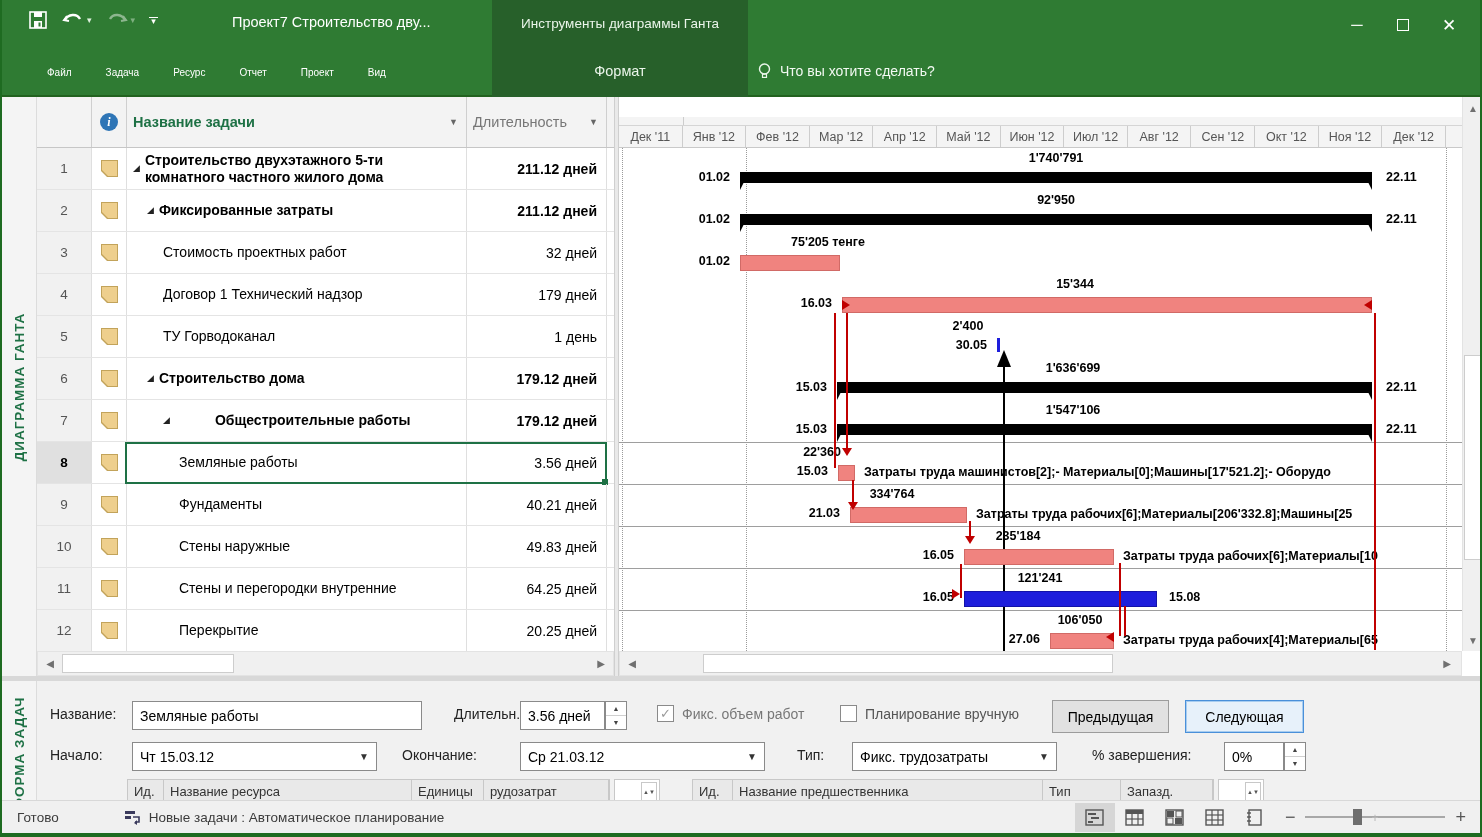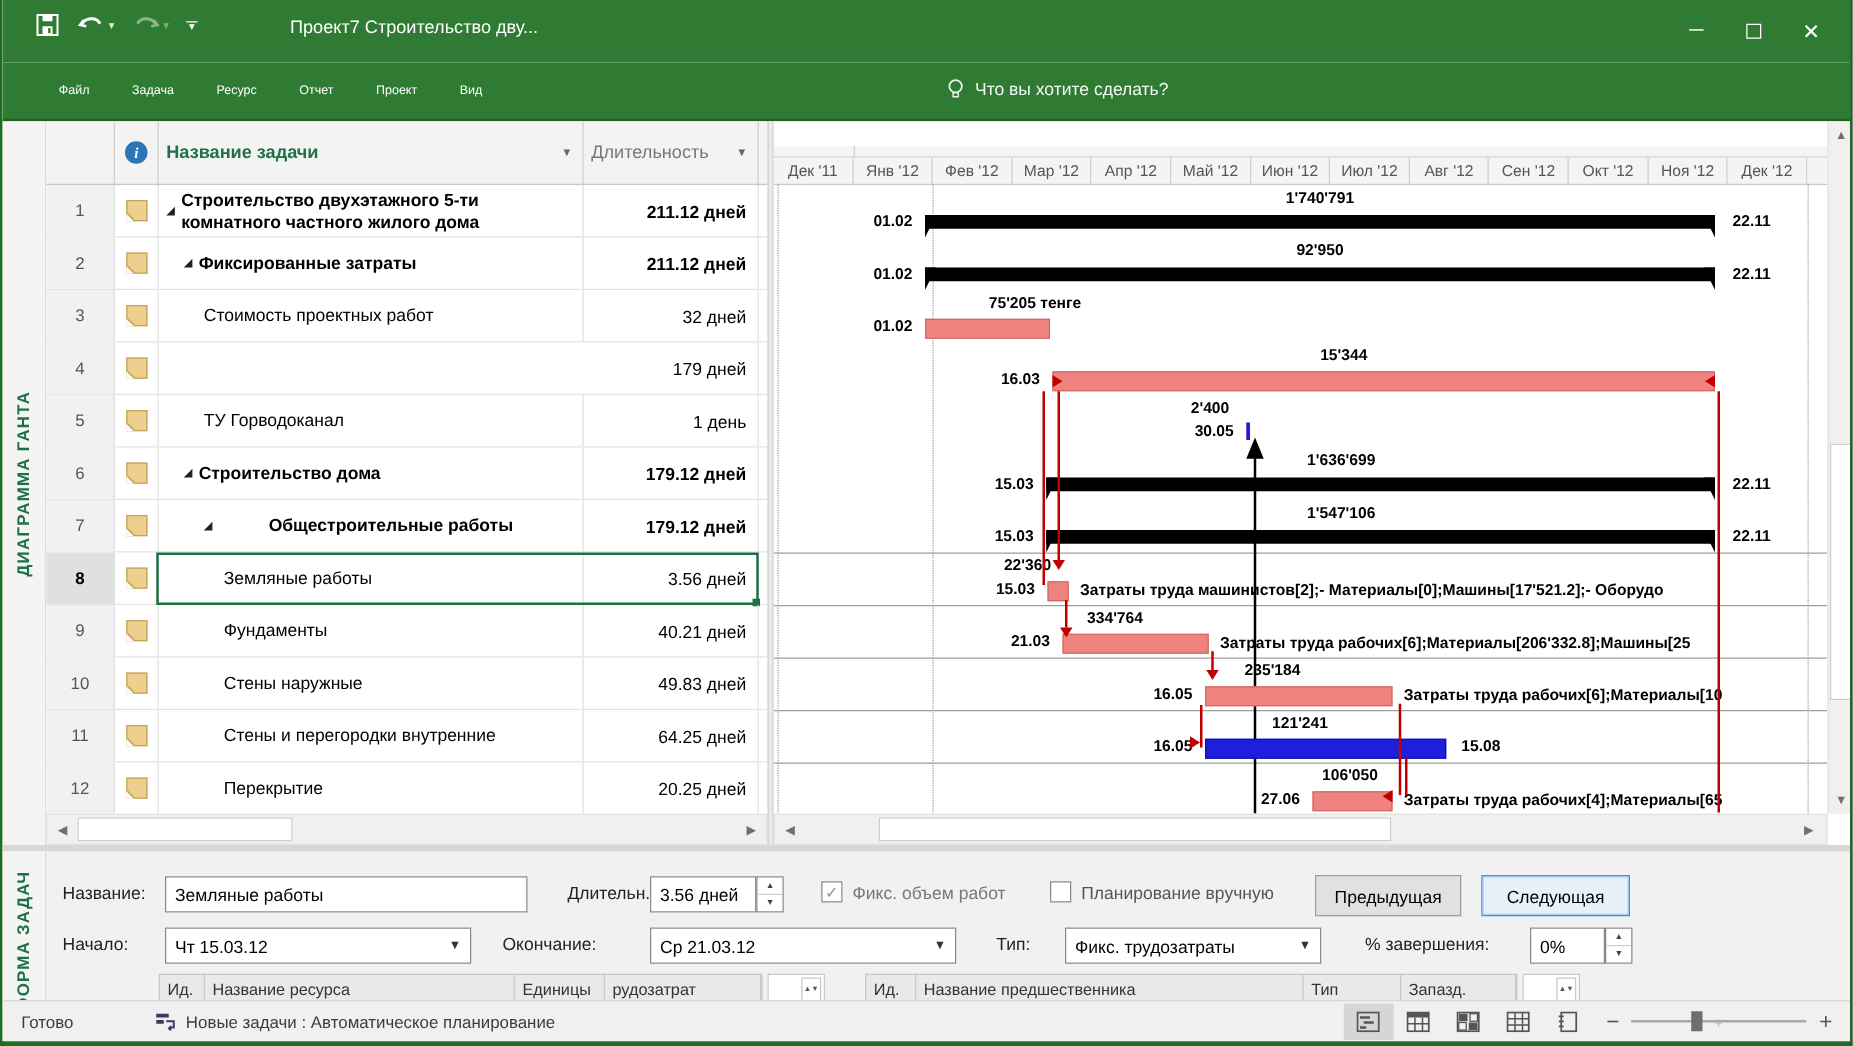--- a/index.html
+++ b/index.html
@@ -155,20 +155,24 @@
           <rect x="5.5" y="12" width="4" height="3.4" fill="none" stroke="#eaf5ea" stroke-width="1.2"></rect>
         </svg>
       <span>Что вы хотите сделать?</span>
     </div>
     <div class="docbtns">
       <span class="restore"></span>
       <span style="font-size:15px;">✕</span>
     </div>
   </div>
 
+  <div class="ctx-block">
+    <div class="ctx-top">Инструменты диаграммы Ганта</div>
+    <div class="ctx-bot">Формат</div>
+  </div>
 
   <div class="strip" style="top:97px;height:579px;">
     <div class="strip-label">ДИАГРАММА ГАНТА</div>
   </div>
 
   <div class="thead">
     <div class="th" style="left:0;width:55px;"></div>
     <div class="th" style="left:55px;width:35px;justify-content:center;">
       <span class="info-badge">i</span>
     </div>
@@ -212,20 +216,23 @@
         </div>
         <div class="cell c-name" style="padding-left: 36px;">
           <div>Стоимость проектных работ</div>
         </div>
         <div class="cell c-dur">32 дней</div>
       </div>
       <div class="trow">
         <div class="cell c-num">4</div>
         <div class="cell c-ico">
           <div class="note"></div>
+        </div>
+        <div class="cell c-name" style="padding-left: 36px;">
+          <div>Договор 1 Технический надзор</div>
         </div>
         <div class="cell c-dur">179 дней</div>
       </div>
       <div class="trow">
         <div class="cell c-num">5</div>
         <div class="cell c-ico">
           <div class="note"></div>
         </div>
         <div class="cell c-name" style="padding-left: 36px;">
           <div>ТУ Горводоканал</div>

